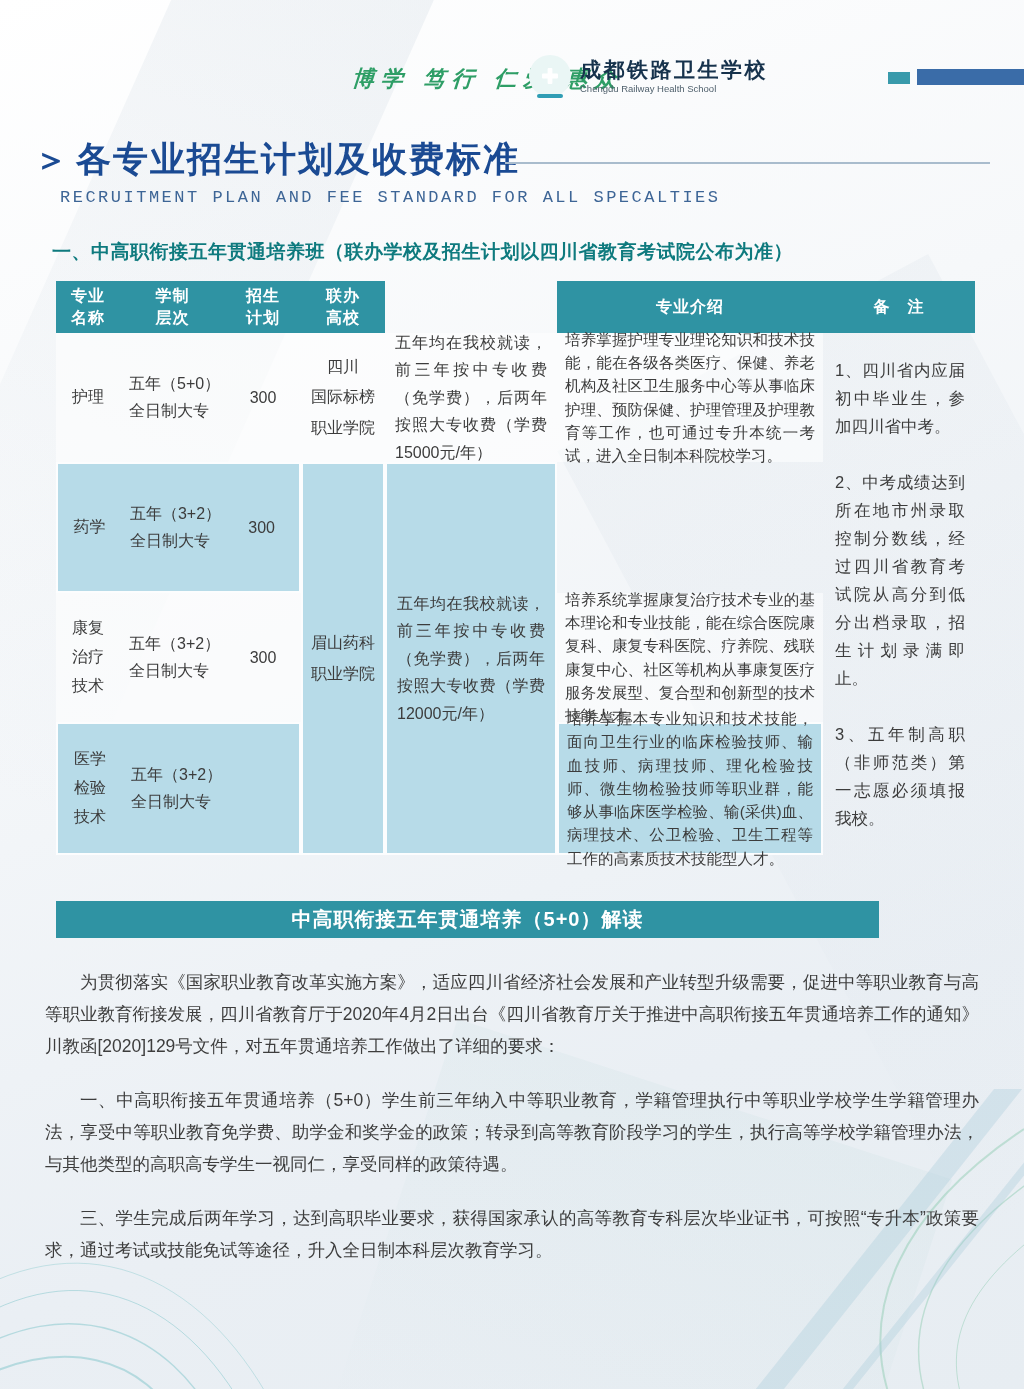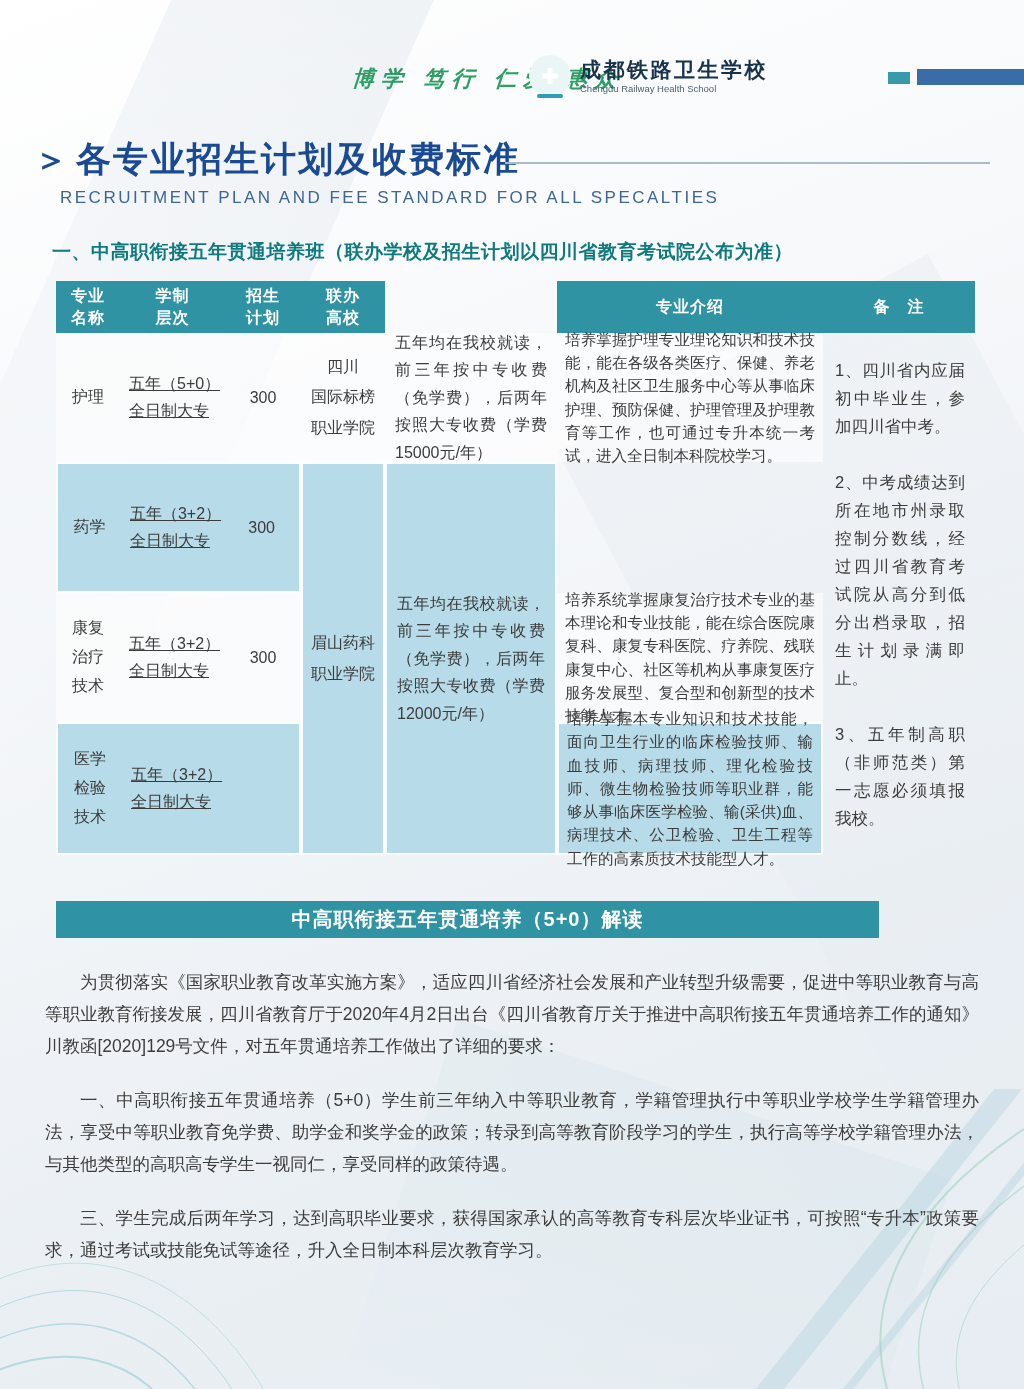--- a/index.html
+++ b/index.html
@@ -21,41 +21,41 @@
   .school-cn{font-size:21px;font-weight:bold;color:#16324c;letter-spacing:2.5px;}
   .school-en{font-size:9.5px;color:#4e5f6b;margin-top:2px;}
   .bar-teal{position:absolute;left:888px;top:72px;width:22px;height:12px;background:#399aab;}
   .bar-blue{position:absolute;left:917px;top:69px;width:107px;height:16px;background:#3a6ca8;}
 
   
   .title-row{position:absolute;left:34px;top:136px;display:flex;align-items:center;}
   .title-arrow{font-size:34px;font-weight:bold;color:#1a4a93;margin-right:8px;}
   .title-cn{font-size:35px;font-weight:bold;color:#1a4a93;letter-spacing:2px;}
   .title-line{position:absolute;left:505px;top:162px;width:485px;height:2px;background:#a9bccd;}
-  .title-en{position:absolute;left:60px;top:188px;font-family:Liberation Sans, sans-serif;
+  .title-en{position:absolute;left:60px;top:188px;font-family:Liberation Mono, monospace;
             font-size:17px;color:#3d6596;letter-spacing:2.5px;}
 
   
   .sec-heading{position:absolute;left:52px;top:239px;font-size:19px;font-weight:bold;color:#0e7a7e;letter-spacing:.5px;}
 
   
   .tbl{position:absolute;left:56px;top:281px;width:919px;display:grid;
        grid-template-columns:64px 105px 76px 84px 172px 266px 152px;
        grid-template-rows:52px 129px 131px 129px 133px;
        font-size:16px;color:#3c3c3c;}
   .tbl *{box-sizing:border-box;}
   .th{background:#2f93a3;color:#fff;font-weight:bold;display:flex;align-items:center;justify-content:center;
       text-align:center;white-space:pre-line;font-size:16px;line-height:1.35;letter-spacing:1px;}
   .cell{display:flex;align-items:center;}
   .white{background:rgba(255,255,255,.55);}
   .blue{background:#b7dbe8;border:2px solid rgba(255,255,255,.95);}
   .grp{display:flex;align-items:stretch;}
   .gc{display:flex;align-items:center;}
   .gc.c1{width:64px;justify-content:center;text-align:center;white-space:pre-line;line-height:1.8;}
-  .gc.c2{width:105px;padding-left:9px;white-space:pre-line;line-height:1.65;text-decoration:underline;}
+  .gc.c2{width:105px;padding-left:9px;white-space:pre-line;line-height:1.65;}
   .gc.c3{width:76px;justify-content:center;}
   .cell-college{justify-content:center;text-align:center;white-space:pre-line;line-height:1.9;}
   .cell-fee{padding:8px 10px;line-height:1.72;text-align:justify;}
   .cell-intro{padding:8px 8px;line-height:1.5;text-align:justify;font-size:15.5px;}
   .cell-remark{padding:10px 10px 10px 12px;line-height:1.7;white-space:pre-line;font-size:16.5px;text-align:justify;}
   .ga-h1{grid-area:1/1/2/2}.ga-h2{grid-area:1/2/2/3}.ga-h3{grid-area:1/3/2/4}.ga-h4{grid-area:1/4/2/5}
   .ga-h5{grid-area:1/5/2/6}.ga-h6{grid-area:1/6/2/7}.ga-h7{grid-area:1/7/2/8}
   .ga-r1g{grid-area:2/1/3/4}.ga-r1c4{grid-area:2/4/3/5}.ga-r1c5{grid-area:2/5/3/6}.ga-r1c6{grid-area:2/6/3/7}
   .ga-r2g{grid-area:3/1/4/4}.ga-r2c6{grid-area:3/6/4/7}
   .ga-mc4{grid-area:3/4/6/5}.ga-mc5{grid-area:3/5/6/6}

